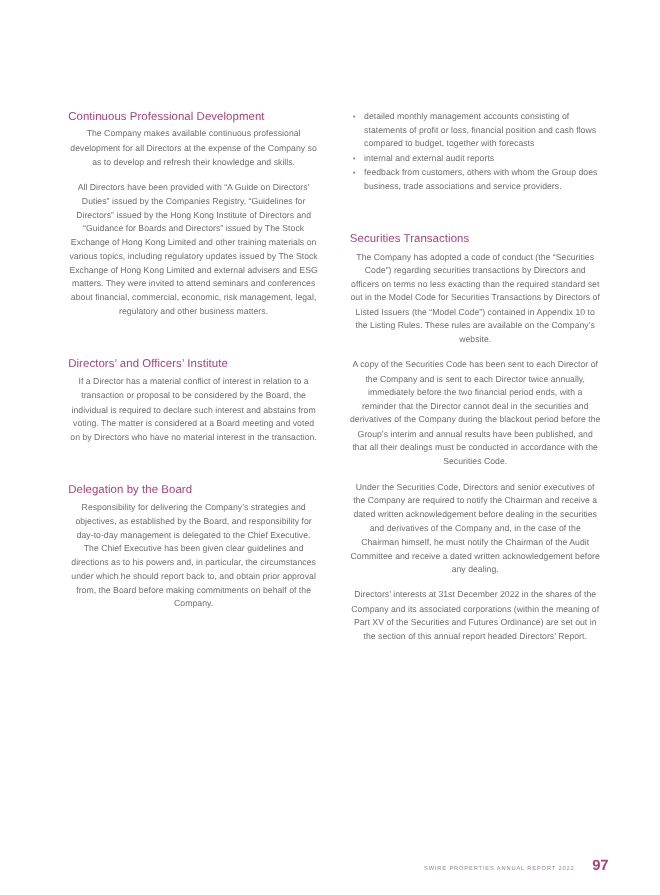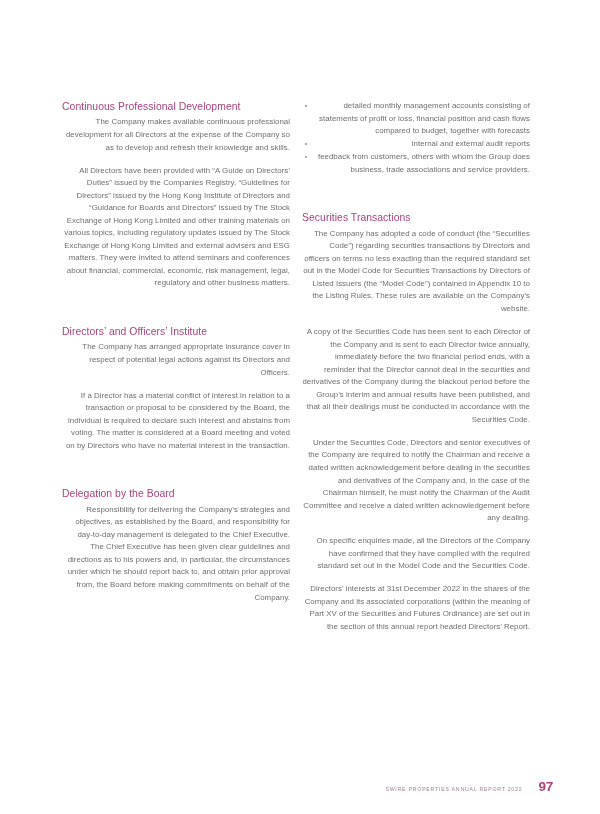--- a/index.html
+++ b/index.html
@@ -20,21 +20,21 @@
     inset: 0;
     background: #ffffff;
   }
 
   .content {
     position: absolute;
     left: 62px;
     top: 100px;
     width: 478px;
     display: flex;
-    gap: 12px;
+    gap: 28px;
     align-items: flex-start;
   }
 
   .col {
     width: 228px;
     flex: 0 0 228px;
   }
 
   h2.section-heading {
     margin: 0 0 3px 0;
@@ -49,32 +49,31 @@
   h2.section-heading.spaced {
     margin-top: 35px;
   }
 
   p.body-text {
     margin: 0 0 10.5px 0;
     font-size: 7.9px;
     line-height: 12.55px;
     color: #6d6e71;
     letter-spacing: 0.02px;
-    text-align: right;
+    text-align: center;
   }
 
   p.body-text:last-child {
     margin-bottom: 0;
   }
 
   ul.bullet-list {
     margin: 0 0 10.5px 0;
     padding: 0;
     list-style: none;
-    text-align: right;
   }
 
   ul.bullet-list li {
     position: relative;
     padding-left: 13px;
     margin: 0 0 0.5px 0;
     font-size: 7.9px;
     line-height: 12.55px;
     color: #6d6e71;
     letter-spacing: 0.02px;
@@ -123,42 +122,40 @@
 
   <div class="content">
 
     <div class="col">
 
       <h2 class="section-heading">Continuous Professional Development</h2>
       <p class="body-text">The Company makes available continuous professional development for all Directors at the expense of the Company so as to develop and refresh their knowledge and skills.</p>
       <p class="body-text">All Directors have been provided with “A Guide on Directors’ Duties” issued by the Companies Registry, “Guidelines for Directors” issued by the Hong Kong Institute of Directors and “Guidance for Boards and Directors” issued by The Stock Exchange of Hong Kong Limited and other training materials on various topics, including regulatory updates issued by The Stock Exchange of Hong Kong Limited and external advisers and ESG matters. They were invited to attend seminars and conferences about financial, commercial, economic, risk management, legal, regulatory and other business matters.</p>
 
       <h2 class="section-heading spaced">Directors’ and Officers’ Institute</h2>
-      <p class="body-text">The Company has arranged appropriate insurance cover in respect of potential legal actions against its Directors and Officers.</p>
 
       <p class="body-text">If a Director has a material conflict of interest in relation to a transaction or proposal to be considered by the Board, the individual is required to declare such interest and abstains from voting. The matter is considered at a Board meeting and voted on by Directors who have no material interest in the transaction.</p>
 
       <h2 class="section-heading spaced">Delegation by the Board</h2>
       <p class="body-text">Responsibility for delivering the Company’s strategies and objectives, as established by the Board, and responsibility for day-to-day management is delegated to the Chief Executive. The Chief Executive has been given clear guidelines and directions as to his powers and, in particular, the circumstances under which he should report back to, and obtain prior approval from, the Board before making commitments on behalf of the Company.</p>
 
     </div>
 
     <div class="col">
 
       <ul class="bullet-list">
         <li>detailed monthly management accounts consisting of statements of profit or loss, financial position and cash flows compared to budget, together with forecasts</li>
         <li>internal and external audit reports</li>
         <li>feedback from customers, others with whom the Group does business, trade associations and service providers.</li>
       </ul>
 
       <h2 class="section-heading spaced">Securities Transactions</h2>
       <p class="body-text">The Company has adopted a code of conduct (the “Securities Code”) regarding securities transactions by Directors and officers on terms no less exacting than the required standard set out in the Model Code for Securities Transactions by Directors of Listed Issuers (the “Model Code”) contained in Appendix 10 to the Listing Rules. These rules are available on the Company’s website.</p>
       <p class="body-text">A copy of the Securities Code has been sent to each Director of the Company and is sent to each Director twice annually, immediately before the two financial period ends, with a reminder that the Director cannot deal in the securities and derivatives of the Company during the blackout period before the Group’s interim and annual results have been published, and that all their dealings must be conducted in accordance with the Securities Code.</p>
       <p class="body-text">Under the Securities Code, Directors and senior executives of the Company are required to notify the Chairman and receive a dated written acknowledgement before dealing in the securities and derivatives of the Company and, in the case of the Chairman himself, he must notify the Chairman of the Audit Committee and receive a dated written acknowledgement before any dealing.</p>
-      <p class="body-text">On specific enquiries made, all the Directors of the Company have confirmed that they have complied with the required standard set out in the Model Code and the Securities Code.</p>
       <p class="body-text">Directors’ interests at 31st December 2022 in the shares of the Company and its associated corporations (within the meaning of Part XV of the Securities and Futures Ordinance) are set out in the section of this annual report headed Directors’ Report.</p>
 
     </div>
 
   </div>
 
   <div class="footer">
     <span class="footer-label">SWIRE PROPERTIES ANNUAL REPORT 2022</span>
     <span class="page-number">97</span>
   </div>

